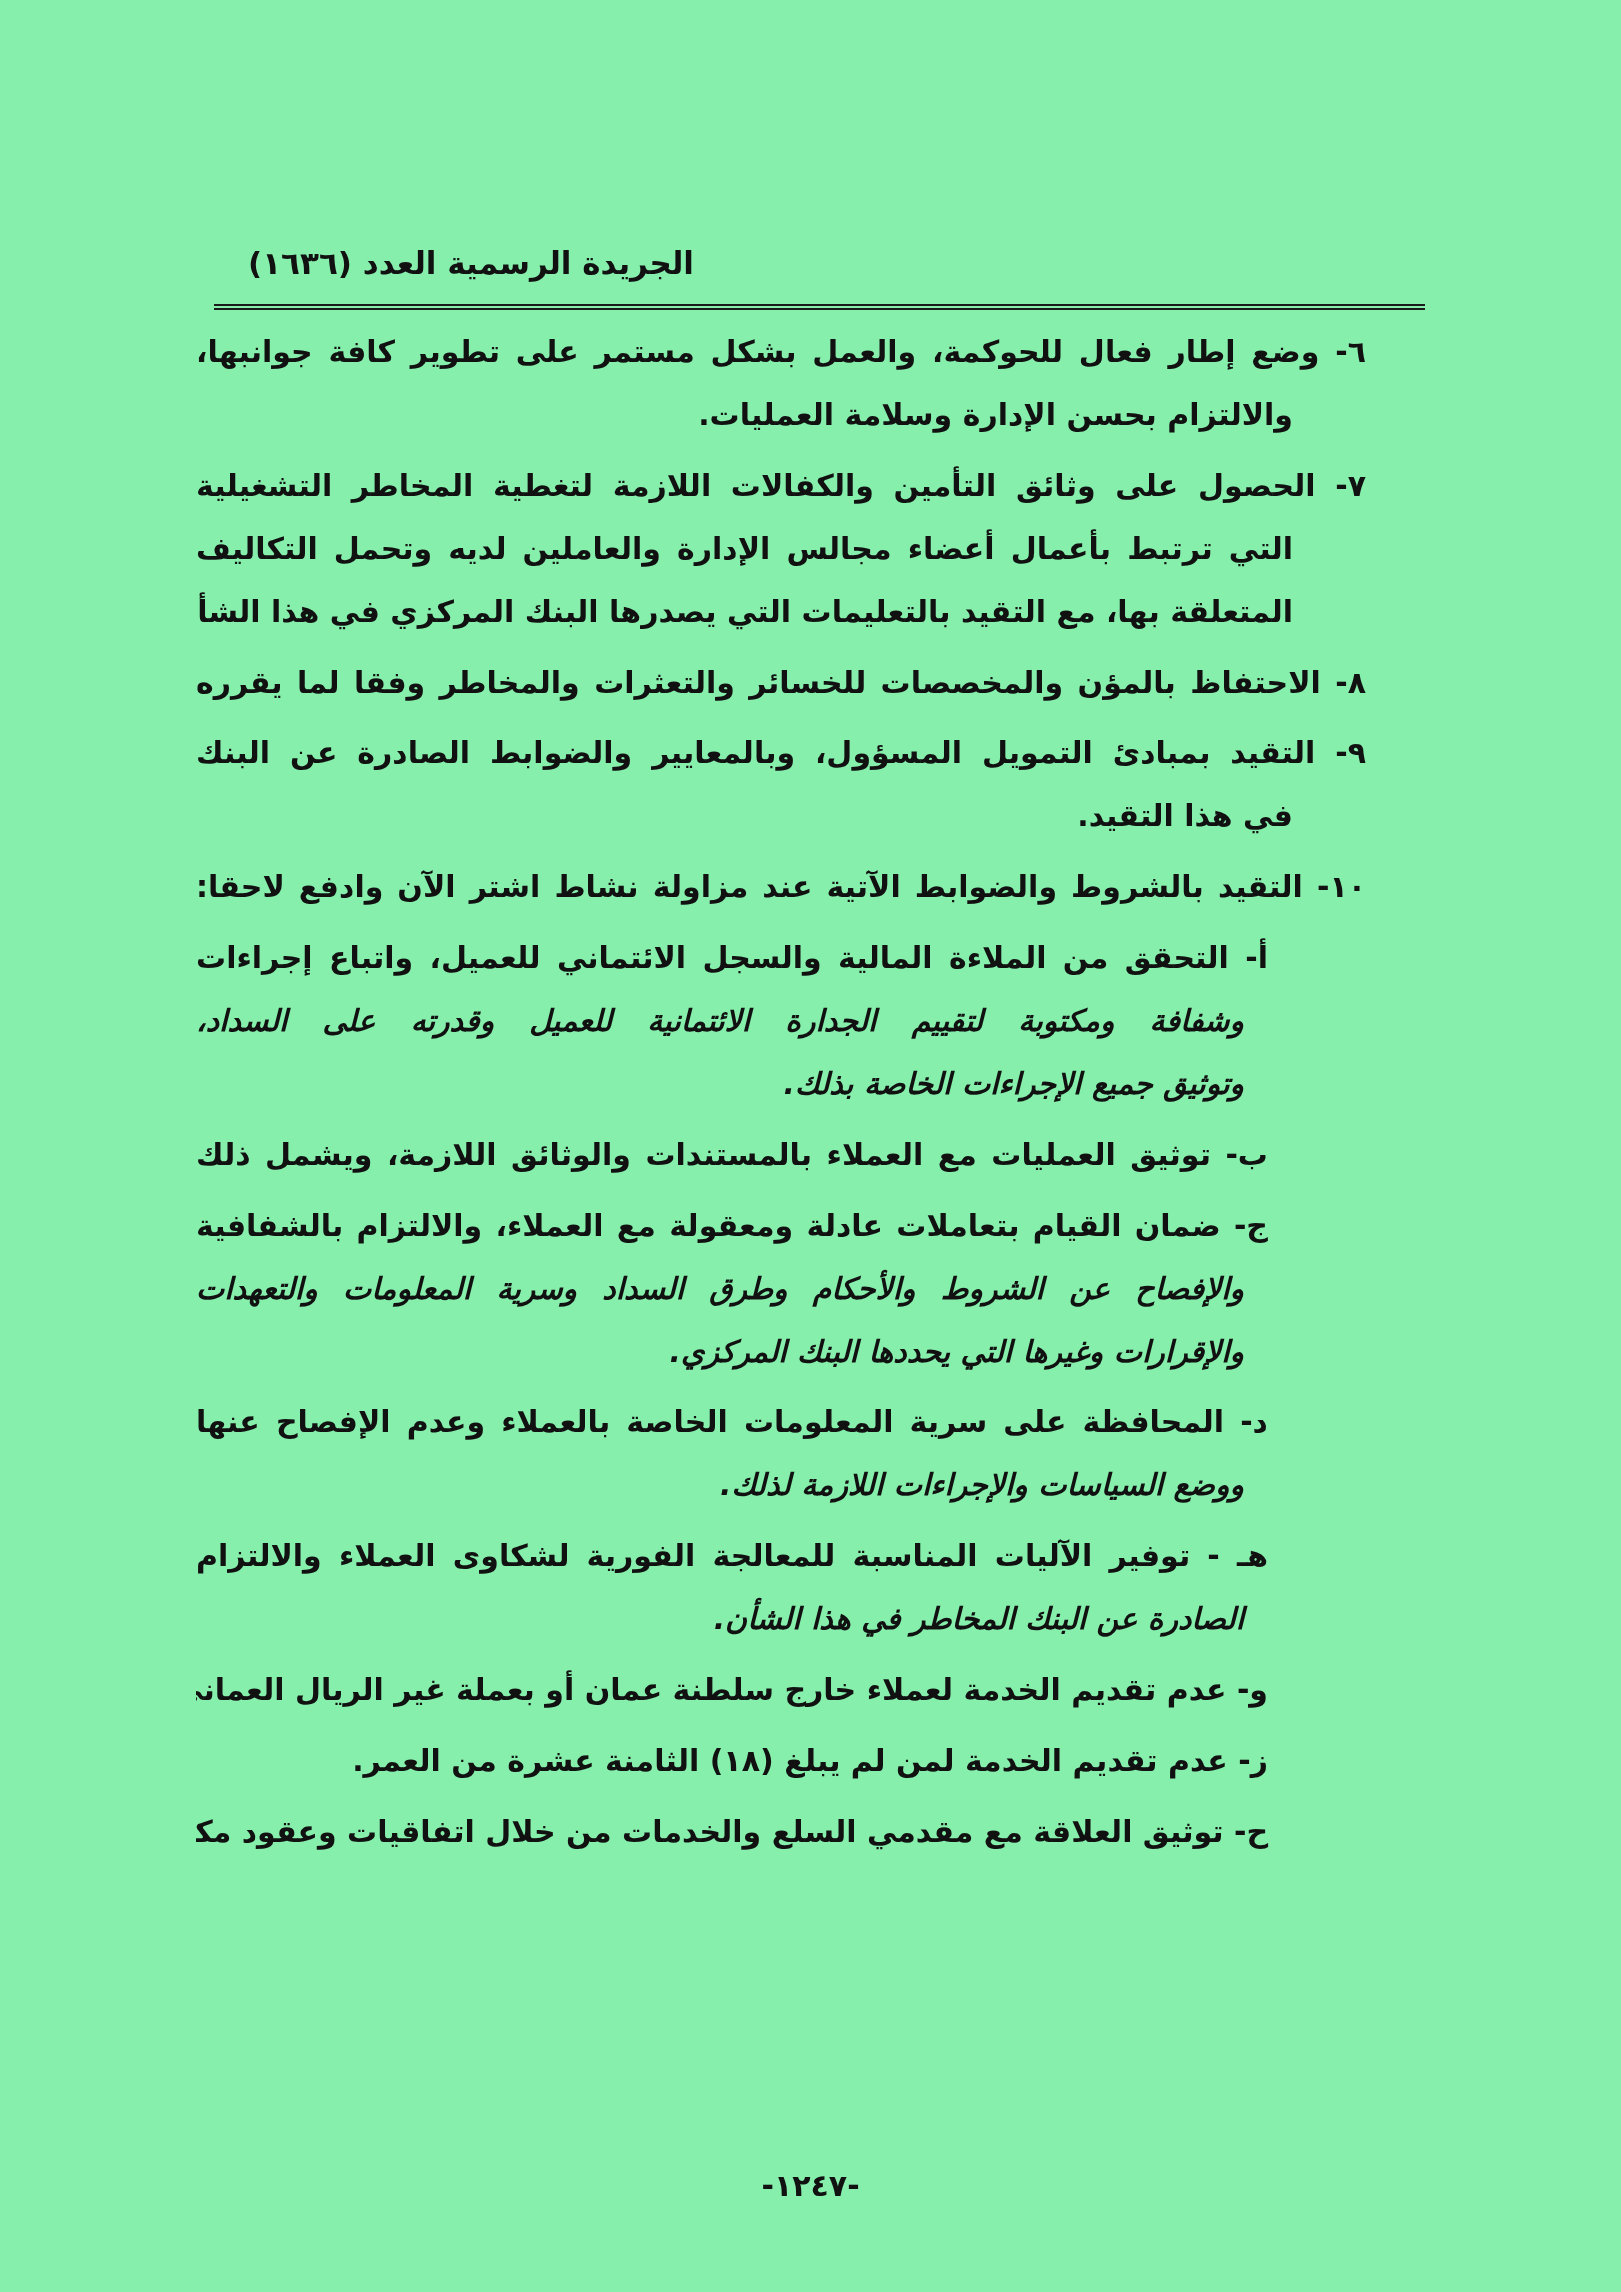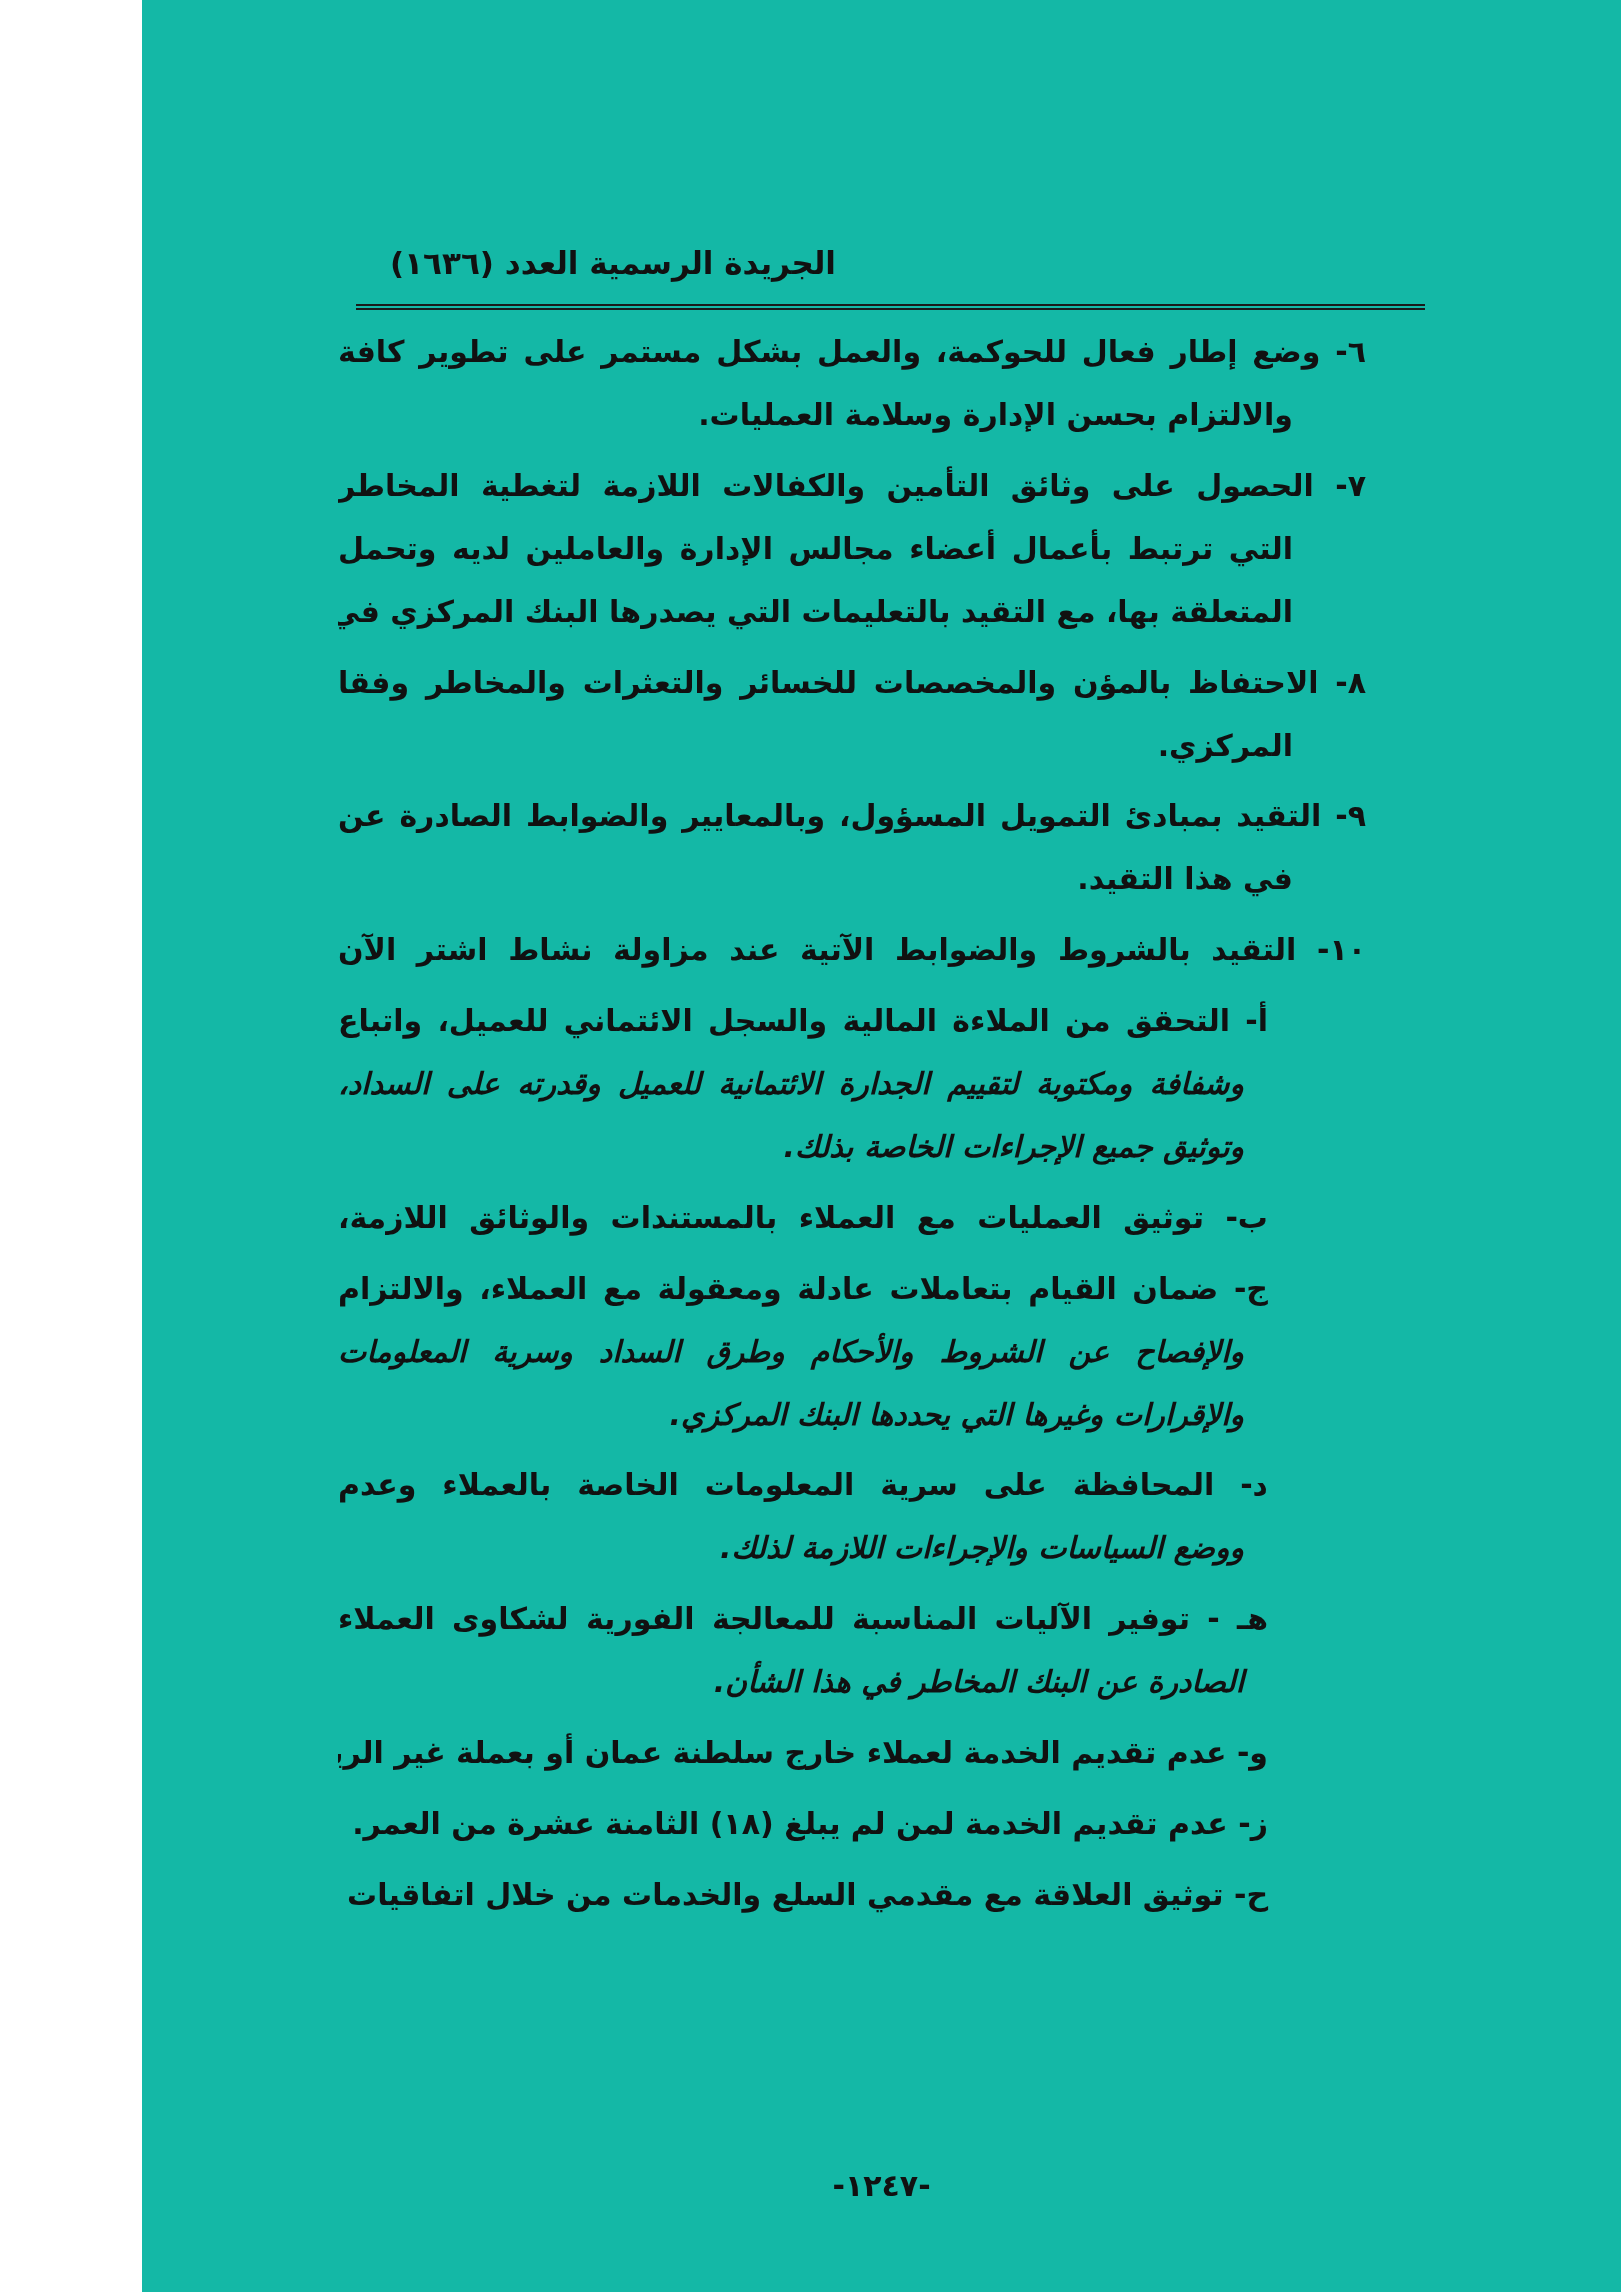--- a/index.html
+++ b/index.html
@@ -1,20 +1,20 @@
 <!DOCTYPE html>
 <html dir="rtl" lang="ar"><head>
 <meta charset="utf-8">
 <style>
   html, body { margin: 0; padding: 0; background: #ffffff; }
   .page {
     position: relative;
-    width: 1479px;
+    width: 1621px;
     height: 2293px;
-    background: #14b8a6;
+    background: #86efac;
     color: #111111;
     font-family: "DejaVu Sans", sans-serif;
     font-weight: bold;
     overflow: hidden;
     direction: rtl;
   }
   .gazette-title {
     position: absolute;
     left: 248px;
     top: 245px;
@@ -72,21 +72,20 @@
   <div class="content">
 
     <div class="line jfull main-first">٦- وضع إطار فعال للحوكمة، والعمل بشكل مستمر على تطوير كافة جوانبها،</div>
     <div class="line r main-cont">والالتزام بحسن الإدارة وسلامة العمليات.</div>
 
     <div class="line jfull main-first g">٧- الحصول على وثائق التأمين والكفالات اللازمة لتغطية المخاطر التشغيلية</div>
     <div class="line jfull main-cont">التي ترتبط بأعمال أعضاء مجالس الإدارة والعاملين لديه وتحمل التكاليف</div>
     <div class="line r main-cont">المتعلقة بها، مع التقيد بالتعليمات التي يصدرها البنك المركزي في هذا الشأن.</div>
 
     <div class="line jfull main-first g">٨- الاحتفاظ بالمؤن والمخصصات للخسائر والتعثرات والمخاطر وفقا لما يقرره البنك</div>
-    <div class="line r main-cont">المركزي.</div>
 
     <div class="line jfull main-first g">٩- التقيد بمبادئ التمويل المسؤول، وبالمعايير والضوابط الصادرة عن البنك المركزي</div>
     <div class="line r main-cont">في هذا التقيد.</div>
 
     <div class="line jfull main-first g">١٠- التقيد بالشروط والضوابط الآتية عند مزاولة نشاط اشتر الآن وادفع لاحقا:</div>
 
     <div class="line jfull sub-first g">أ- التحقق من الملاءة المالية والسجل الائتماني للعميل، واتباع إجراءات واضحة</div>
     <div class="line jfull sub-cont">وشفافة ومكتوبة لتقييم الجدارة الائتمانية للعميل وقدرته على السداد،</div>
     <div class="line r sub-cont">وتوثيق جميع الإجراءات الخاصة بذلك.</div>
 

